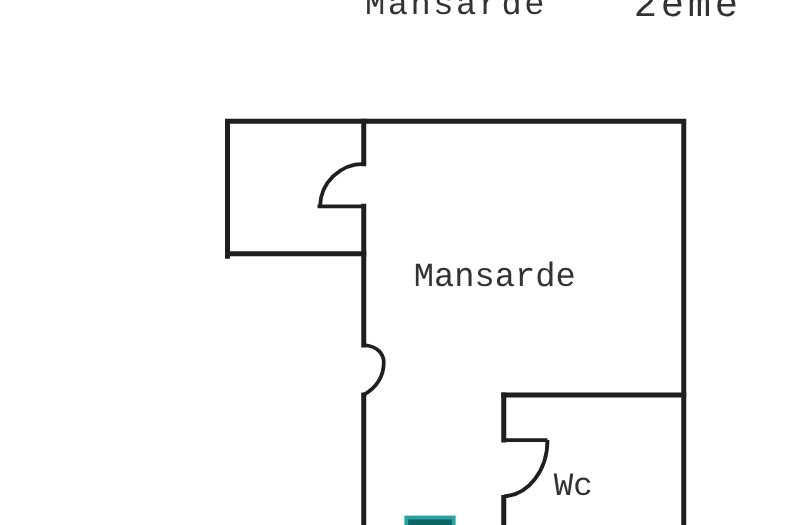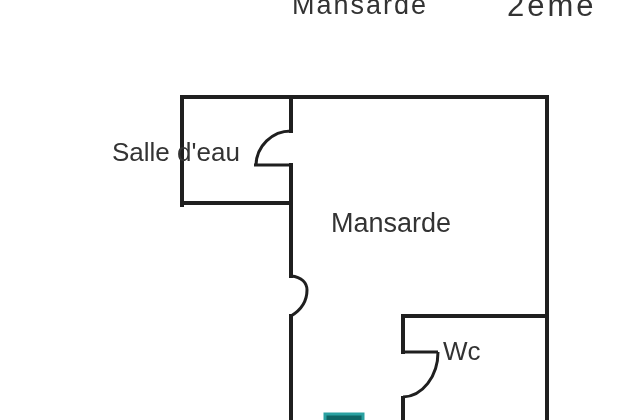--- a/index.html
+++ b/index.html
@@ -8,20 +8,21 @@
     width: 640px;
     height: 420px;
     overflow: hidden;
     background: var(--background, #ffffff);
     font-family: "Liberation Sans", sans-serif;
   }
   .stage {
     position: relative;
     width: 564px;
     height: 420px;
+    font-family: Liberation Mono, monospace;
   }
   .tab {
     position: absolute;
     color: var(--label-text, #333333);
     white-space: nowrap;
     cursor: pointer;
     line-height: 1;
   }
   .tab-mansarde {
     left: 292px;
@@ -36,21 +37,21 @@
     letter-spacing: 3px;
   }
   .room-label {
     position: absolute;
     color: var(--label-text, #333333);
     white-space: nowrap;
     line-height: 1;
   }
   .label-salle-deau { left: 112px; top: 139px; font-size: 26px; }
   .label-chambre    { left: 331px; top: 210px; font-size: 27px; }
-  .label-wc         { left: 443px; top: 338px; font-size: 26px; }
+  .label-wc         { left: 443px; top: 376px; font-size: 26px; }
   svg.plan {
     position: absolute;
     left: 0;
     top: 0;
   }
   .wall {
     stroke: var(--wall, #1f1f1f);
     stroke-width: 4;
     fill: none;
     stroke-linecap: square;
@@ -93,17 +94,16 @@
     <path class="wall" d="M 403 316 L 547 316"></path>
     <path class="wall" d="M 403 316 L 403 352"></path>
     <path class="wall" d="M 403 398 L 403 420"></path>
 
     <path class="door" d="M 403 352 L 438 352"></path>
     <path class="door" d="M 438 352 A 36 45 0 0 1 403 397"></path>
 
     <rect class="fixture" x="325" y="414" width="38" height="14"></rect>
   </svg>
 
-  <div class="room-label label-salle-deau">Salle d'eau</div>
   <div class="room-label label-chambre">Mansarde</div>
   <div class="room-label label-wc">Wc</div>
 
 </div>
 
 </body></html>

